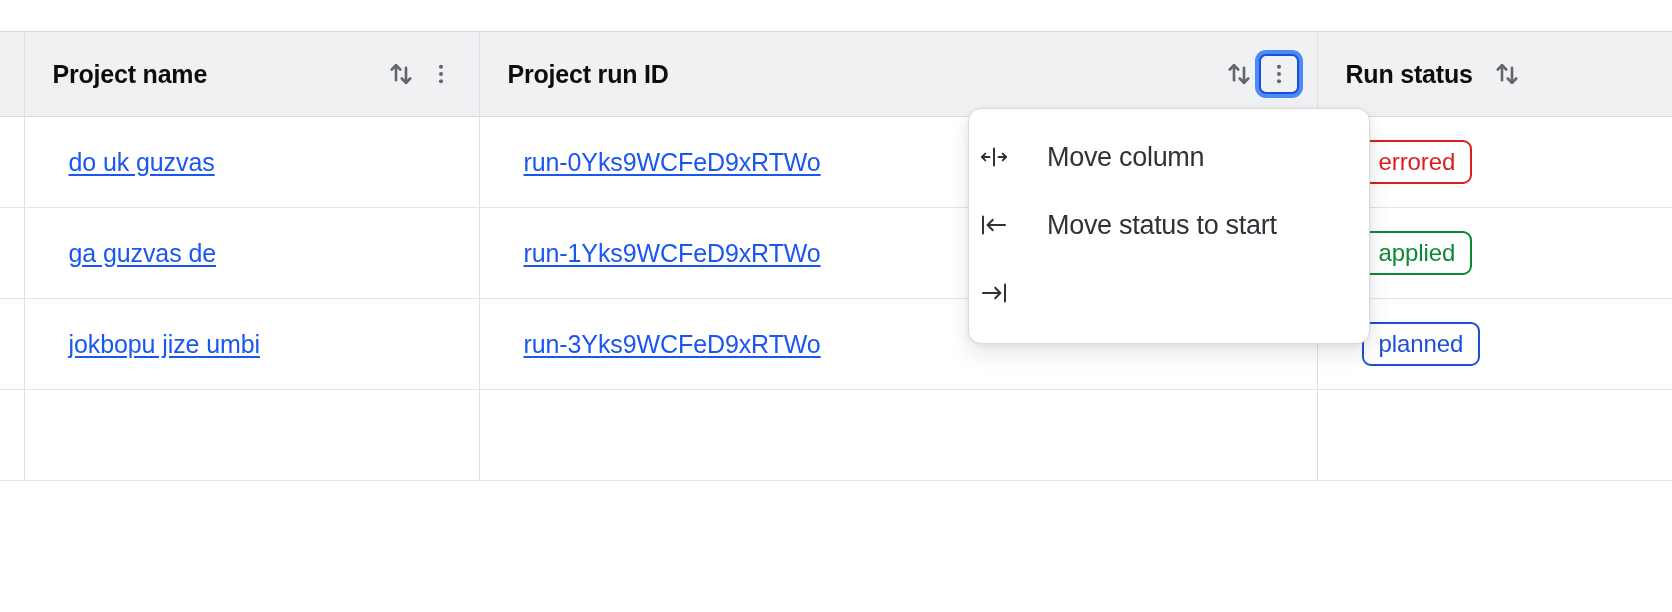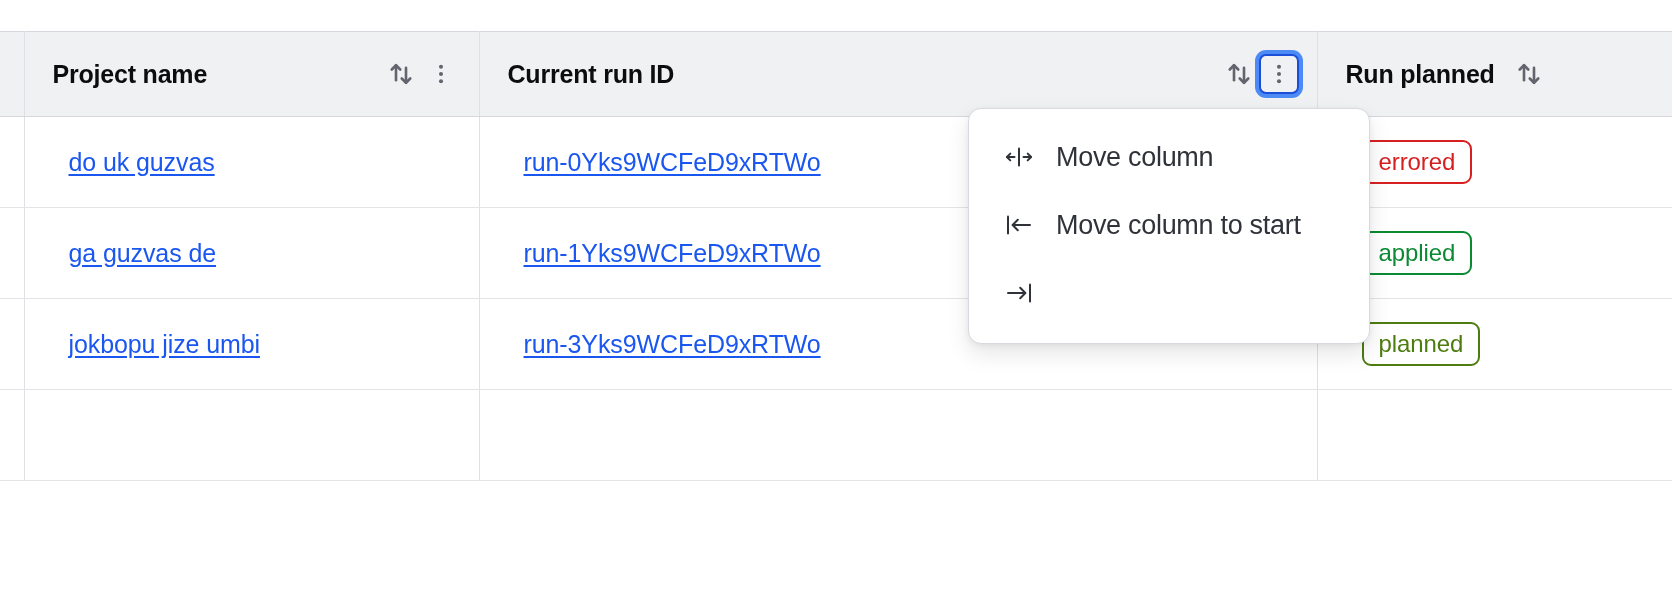--- a/index.html
+++ b/index.html
@@ -112,43 +112,42 @@
     padding: 0 15px;
     border-radius: 9px;
     border: 2px solid currentColor;
     font-size: 24px;
     letter-spacing: -0.1px;
     background: #ffffff;
     white-space: nowrap;
   }
   .st-errored { color: #d81f20; }
   .st-applied { color: #0a8a32; }
-  .st-planned { color: #4d7c0f; }
+  .st-planned { color: #1d4ed8; }
 
   
   .menu {
     position: absolute;
     left: 968px;
     top: 108px;
     width: 402px;
     background: #ffffff;
     border: 1px solid #d9dadf;
     border-radius: 13px;
     box-shadow: 0 10px 22px rgba(20,22,30,0.10), 0 2px 6px rgba(20,22,30,0.06);
     padding: 14px 0 16px 0;
     z-index: 20;
   }
   .menu-item {
     display: flex;
     align-items: center;
     height: 68px;
-    padding: 0 24px 0 22px;
-    gap: 20px;
+    padding: 0 24px 0 8px;
+    gap: 36px;
     cursor: pointer;
-    margin-left: 11px;
   }
   .menu-icon {
     width: 34px; height: 30px;
     display: inline-flex;
     align-items: center;
     justify-content: center;
     flex: 0 0 auto;
     color: #2f3238;
   }
   .menu-label {
@@ -198,21 +197,21 @@
                     <circle cx="12" cy="12" r="1.85"></circle>
                     <circle cx="12" cy="18.7" r="1.85"></circle>
                   </svg>
                 </span>
               </button>
             </div>
           </th>
 
           <th>
             <div class="head-inner">
-              <span class="head-title">Current run ID</span>
+              <span class="head-title">Project run ID</span>
               <span class="head-spacer"></span>
               <button class="icon-btn">
                 <span>
                   <svg width="30" height="30" viewBox="0 0 24 24" fill="none" stroke="#62656e" stroke-width="2.1" stroke-linecap="round" stroke-linejoin="round">
                     <path d="M8 17V5"></path>
                       <path d="M4.6 8.4 8 5l3.4 3.4"></path>
                     <path d="M16 7v12"></path>
                       <path d="M12.6 15.6 16 19l3.4-3.4"></path>
                   </svg>
                 </span>
@@ -224,21 +223,21 @@
                     <circle cx="12" cy="12" r="1.85"></circle>
                     <circle cx="12" cy="18.7" r="1.85"></circle>
                   </svg>
                 </span>
               </button>
             </div>
           </th>
 
           <th>
             <div class="head-inner">
-              <span class="head-title">Run planned</span>
+              <span class="head-title">Run status</span>
               <button class="icon-btn" style="margin-left:14px;">
                 <span>
                   <svg width="30" height="30" viewBox="0 0 24 24" fill="none" stroke="#62656e" stroke-width="2.1" stroke-linecap="round" stroke-linejoin="round">
                     <path d="M8 17V5"></path>
                       <path d="M4.6 8.4 8 5l3.4 3.4"></path>
                     <path d="M16 7v12"></path>
                       <path d="M12.6 15.6 16 19l3.4-3.4"></path>
                   </svg>
                 </span>
               </button>
@@ -342,21 +341,21 @@
     </div>
 
     <div class="menu-item">
       <span class="menu-icon">
         <svg width="30" height="26" viewBox="0 0 30 26" fill="none" stroke="#2f3238" stroke-width="2" stroke-linecap="round" stroke-linejoin="round">
           <path d="M4 4.5v17"></path>
           <path d="M26 13H9.2"></path>
             <path d="M13.8 7.8 8.6 13l5.2 5.2"></path>
         </svg>
       </span>
-      <span class="menu-label">Move column to start</span>
+      <span class="menu-label">Move status to start</span>
     </div>
 
     <div class="menu-item">
       <span class="menu-icon">
         <svg width="30" height="26" viewBox="0 0 30 26" fill="none" stroke="#2f3238" stroke-width="2" stroke-linecap="round" stroke-linejoin="round">
           <path d="M26 4.5v17"></path>
           <path d="M4 13h16.8"></path>
             <path d="M16.2 7.8 21.4 13l-5.2 5.2"></path>
         </svg>
       </span>

